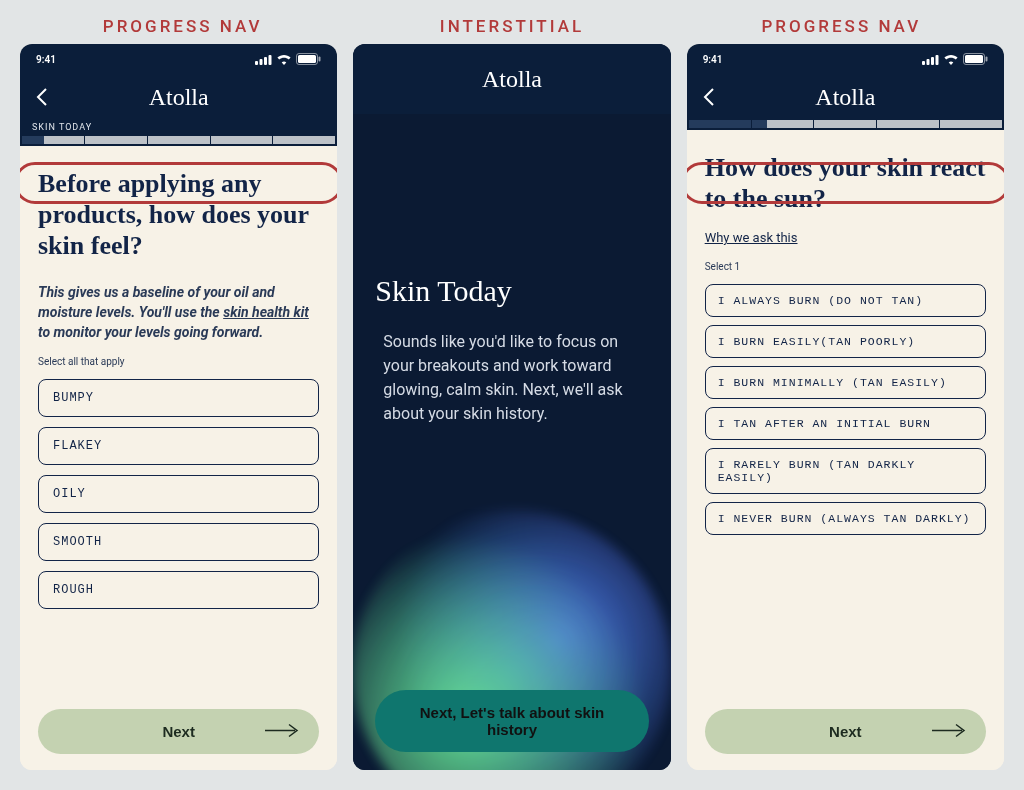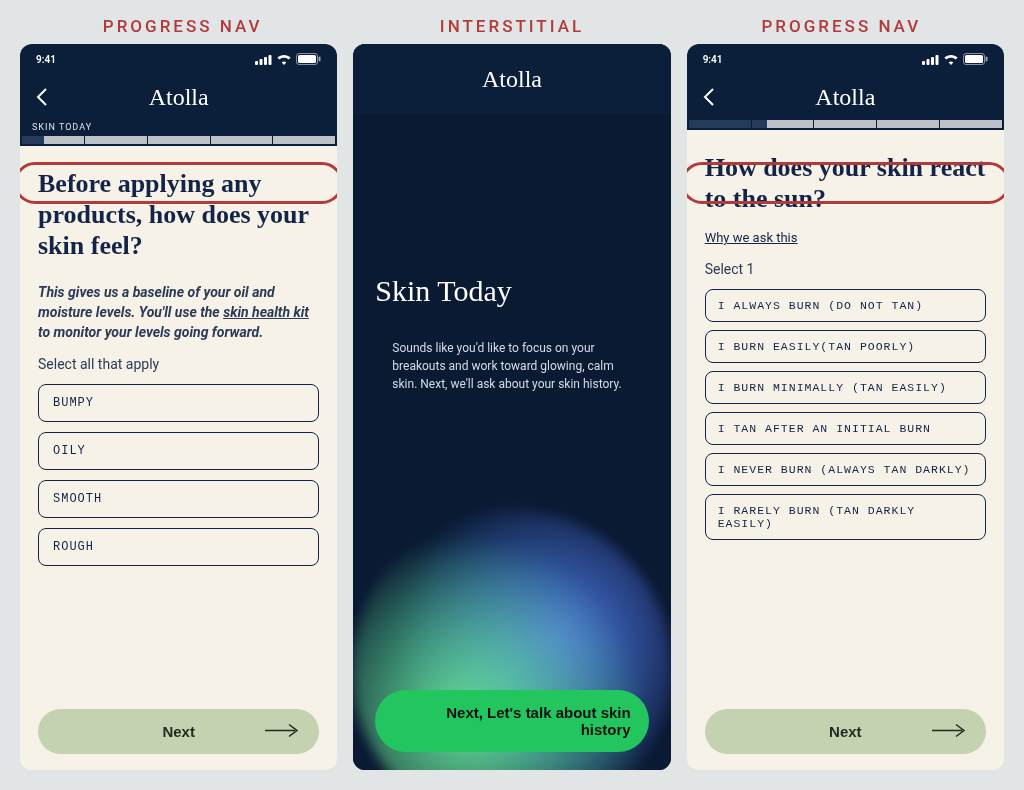--- a/index.html
+++ b/index.html
@@ -167,21 +167,21 @@
   .explain {
     font-style: italic;
     font-size: 14px;
     color: #2a3a57;
     line-height: 1.45;
     margin: 0 0 14px 0;
     font-weight: bold;
   }
   .explain .u { text-decoration: underline; }
   .micro {
-    font-size: 14px;
+    font-size: 10px;
     color: #2a3a57;
     margin: 0 0 12px 0;
   }
   .why-link {
     font-size: 13px;
     color: var(--ink);
     text-decoration: underline;
     margin: -4px 0 16px 0;
     display: inline-block;
   }
@@ -262,30 +262,29 @@
     flex: 1;
     padding: 0 22px 18px 22px;
   }
   .interstitial h2 {
     font-family: Georgia, "Times New Roman", serif;
     font-weight: 400;
     font-size: 30px;
     margin: 160px 0 14px 0;
   }
   .interstitial p {
-    font-size: 12px;
+    font-size: 16px;
     line-height: 1.5;
     color: #d5dbe5;
-    margin: 17px;
+    margin: 8px;
   }
   .cta.white {
-    background: #22c55e;
+    background: #0f766e;
     color: #111;
     margin-top: auto;
-    text-align: right;
   }
 </style>
 </head>
 <body>
 
 <div class="canvas">
 
   <div class="labels-row">
     <div class="col-label">PROGRESS NAV</div>
     <div class="col-label">INTERSTITIAL</div>
@@ -347,20 +346,21 @@
       </div>
 
       <div class="card-body">
         <h1 class="question">Before applying any products, how does your skin feel?</h1>
         <p class="explain">
           <span>This gives us a baseline of your oil and moisture levels. You'll use the </span><span class="u">skin health kit</span><span> to monitor your levels going forward.</span>
         </p>
         <p class="micro">Select all that apply</p>
         <div class="options">
           <button class="option">BUMPY</button>
+          <button class="option">FLAKEY</button>
           <button class="option">OILY</button>
           <button class="option">SMOOTH</button>
           <button class="option">ROUGH</button>
         </div>
         <div class="cta-row">
           <button class="cta sage">
             <span>Next</span>
             <span class="arrow">
               <svg width="34" height="14" viewBox="0 0 34 14">
                   <path d="M0 7 H30 M24 1 L32 7 L24 13" fill="none" stroke="#1d2b20" stroke-width="1.5"></path>
@@ -443,22 +443,22 @@
 
       <div class="card-body">
         <h1 class="question">How does your skin react to the sun?</h1>
         <a class="why-link">Why we ask this</a>
         <p class="micro">Select 1</p>
         <div class="options" style="gap:8px;">
           <button class="option tight">I ALWAYS BURN (DO NOT TAN)</button>
           <button class="option tight">I BURN EASILY(TAN POORLY)</button>
           <button class="option tight">I BURN MINIMALLY (TAN EASILY)</button>
           <button class="option tight">I TAN AFTER AN INITIAL BURN</button>
+          <button class="option tight">I RARELY BURN (TAN DARKLY EASILY)</button>
           <button class="option tight">I NEVER BURN (ALWAYS TAN DARKLY)</button>
-          <button class="option tight">I RARELY BURN (TAN DARKLY EASILY)</button>
         </div>
         <div class="cta-row">
           <button class="cta sage">
             <span>Next</span>
             <span class="arrow">
               <svg width="34" height="14" viewBox="0 0 34 14">
                   <path d="M0 7 H30 M24 1 L32 7 L24 13" fill="none" stroke="#1d2b20" stroke-width="1.5"></path>
                 </svg>
             </span>
           </button>

